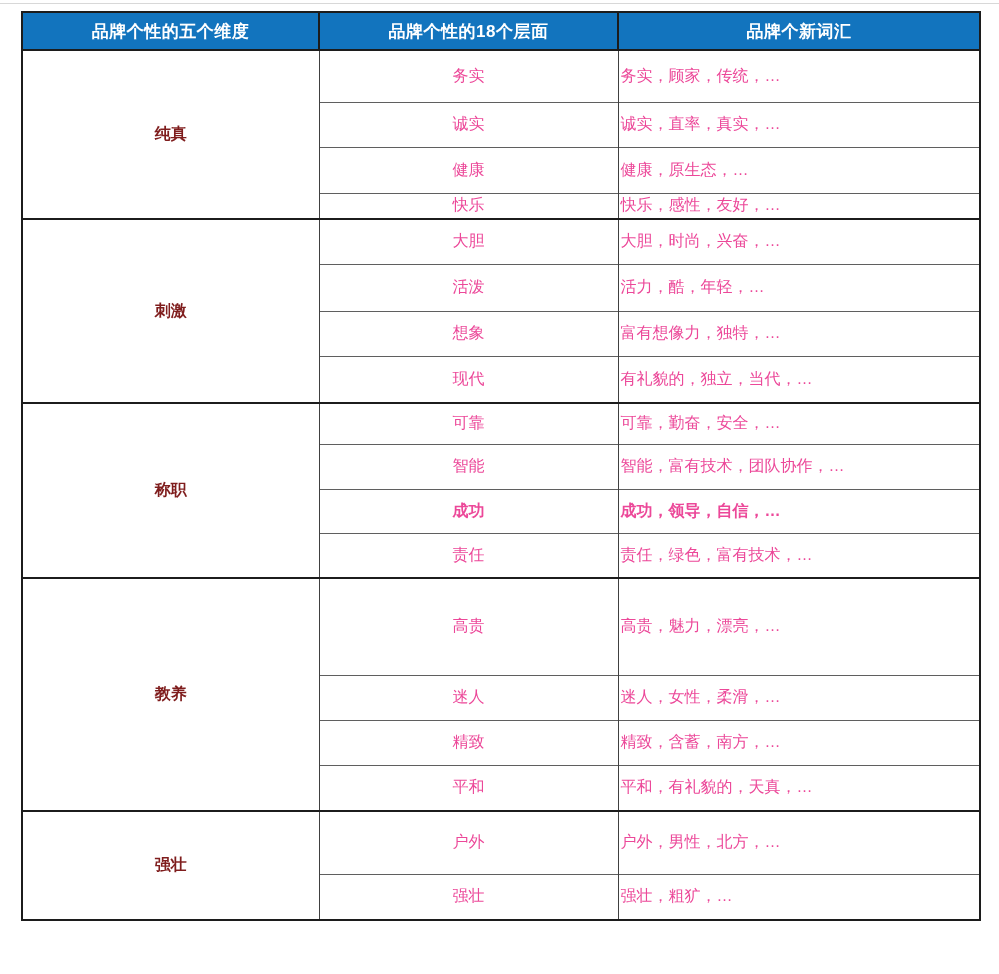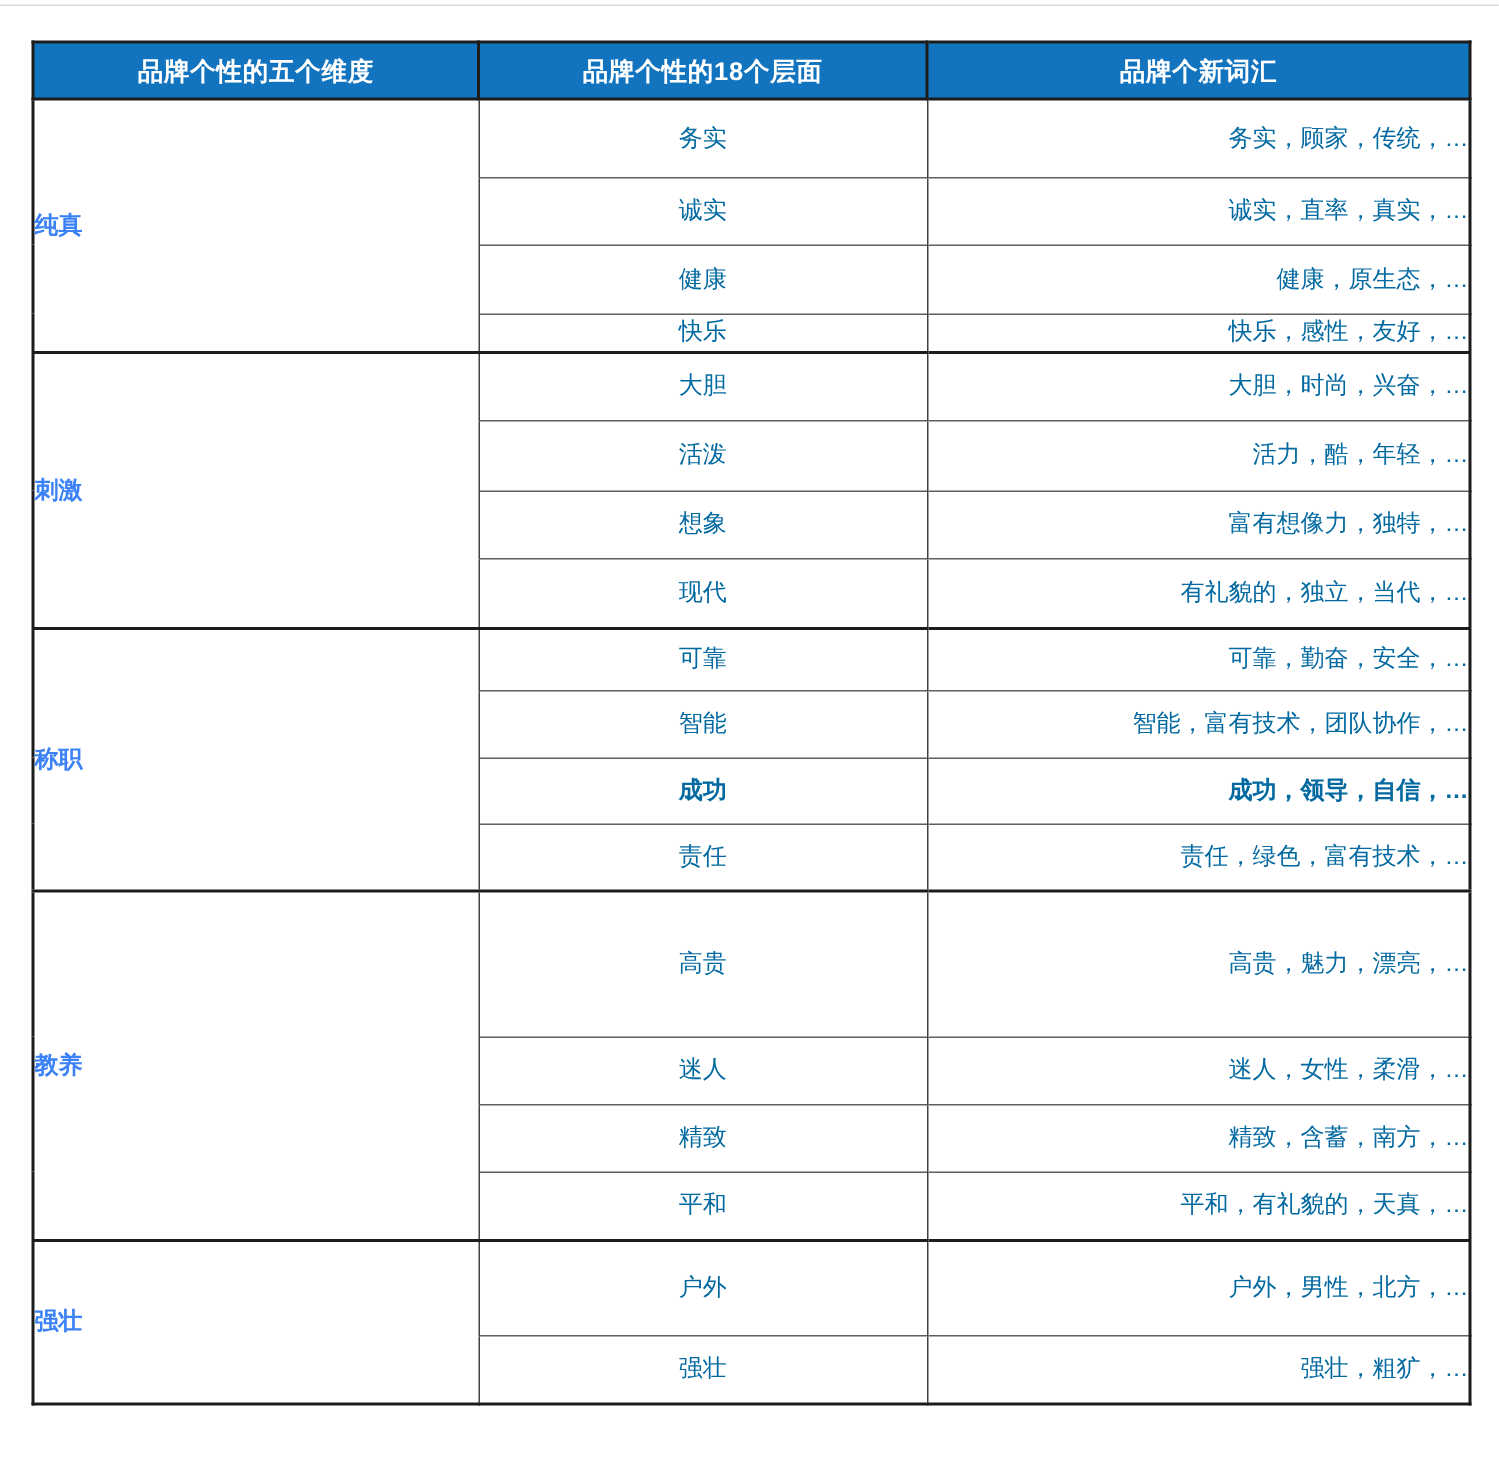--- a/index.html
+++ b/index.html
@@ -5,51 +5,51 @@
   html,body{margin:0;padding:0;}
   body{
     width:999px;height:974px;position:relative;overflow:hidden;
     background:#ffffff;
     font-family:"Liberation Sans","DejaVu Sans",sans-serif;
   }
   .top-rule{
     position:absolute;top:3px;left:0;width:999px;height:1px;
     background:#d8d8d8;
   }
-  .table-wrap{position:absolute;left:21px;top:27px;}
+  .table-wrap{position:absolute;left:21px;top:11px;}
   table.bp{
     border-collapse:collapse;table-layout:fixed;
     width:958px;
     border:2px solid #1c1c1c;
   }
   col.c1{width:297px;}
   col.c2{width:299px;}
   col.c3{width:362px;}
   th{
     background:var(--accent,#1274BE);
     color:var(--header-text,#ffffff);
     font-size:17px;font-weight:bold;
     height:36px;padding:0;
     border:2px solid #1c1c1c;
     text-align:center;vertical-align:middle;
     letter-spacing:0.5px;
   }
   td{
-    padding:0;font-size:16px;color:#0369a1;
+    padding:0;font-size:16px;color:#ec4899;
     vertical-align:middle;
     border-left:1px solid #404040;
     border-top:1px solid #5f5f5f;
     background:#ffffff;
   }
   td.dim{
-    font-weight:bold;color:#3b82f6;
+    text-align:center;font-weight:bold;color:#7f1d1d;
     border-top:2px solid #1c1c1c;
   }
   td.facet{text-align:center;}
-  td.vocab{text-align:right;padding-left:2px;}
+  td.vocab{text-align:left;padding-left:2px;}
   tr.group-start td{border-top:2px solid #1c1c1c;}
   
   tr.h36{height:36px;} tr.h41{height:41px;} tr.h42{height:26px;}
   tr.h44{height:44px;font-weight:bold;} tr.h45{height:45px;} tr.h46{height:46px;}
   tr.h47{height:47px;} tr.h52{height:52px;} tr.h63{height:63px;}
   tr.h97{height:97px;}
 </style>
 </head>
 <body>
 

